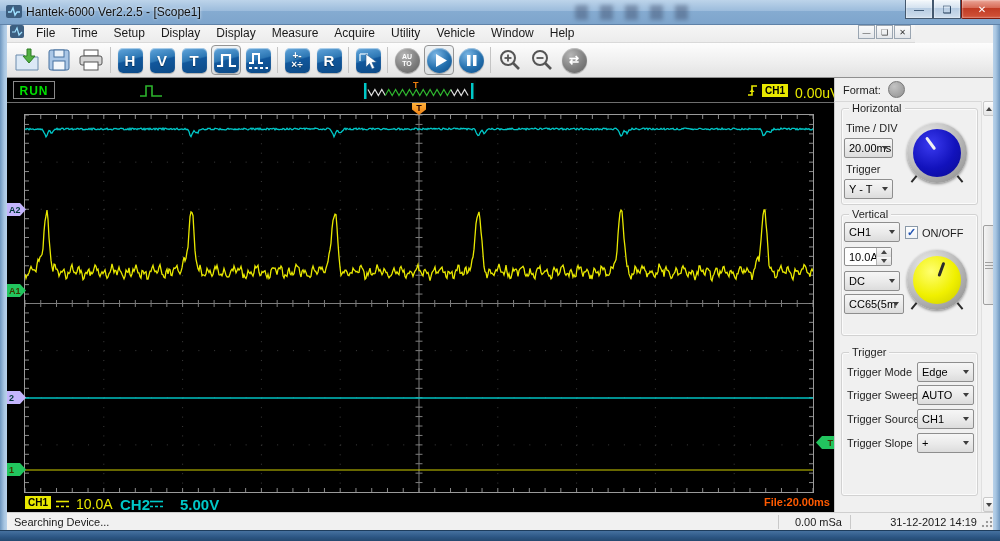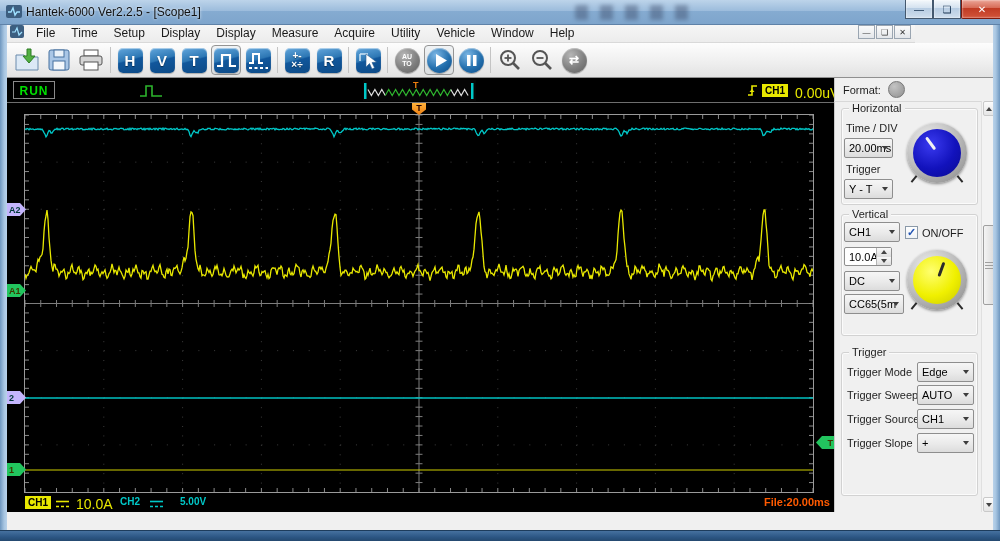--- a/index.html
+++ b/index.html
@@ -50,21 +50,21 @@
 
   
   .scope{left:7px;top:78px;width:827px;height:434px;background:#000}
   .runbox{left:13px;top:81px;width:42px;height:18px;border:1px solid #8a8a8a;
     color:#00e000;font-weight:bold;font-size:12px;letter-spacing:1px;
     display:flex;align-items:flex-end;justify-content:center}
   .scope-sep{left:7px;top:102px;width:827px;height:1px;background:#6e6e6e}
   .badge{background:#e8e800;color:#000;font-weight:bold;font-size:10px;
     padding:0 3px;height:13px;display:flex;align-items:center}
   .ytxt{color:#e8e800;font-weight:normal;font-size:14px}
-  .ctxt{color:#00c8c8;font-weight:bold;font-size:10px}
+  .ctxt{color:#00c8c8;font-weight:bold;font-size:15px}
   .plot-frame{left:24px;top:114px;width:790px;height:379px;border:1px solid #9a9a9a;background:#000}
 
   .tag{position:absolute;width:20px;height:13px;font:bold 9px "Liberation Sans",sans-serif;
     display:flex;align-items:center;padding-left:3px}
   .tag-r{clip-path:polygon(0 0,70% 0,100% 50%,70% 100%,0 100%)}
   .tag-l{clip-path:polygon(100% 0,30% 0,0 50%,30% 100%,100% 100%);justify-content:flex-end;padding:0 3px 0 0}
   .tag-cyan{background:#c4b5fd;color:#003939}
   .tag-yel{background:#22c55e;color:#3c3900}
   .tag-top{width:14px;height:12px;background:linear-gradient(#ffb23c,#ef7f10);color:#200;
     clip-path:polygon(0 0,100% 0,100% 55%,50% 100%,0 55%);justify-content:center;padding:0 0 3px 0}
@@ -721,17 +721,25 @@
     <div class="sthumb">
         <i></i>
         <i></i>
         <i></i>
       </div>
     <div class="sbtn" style="bottom:0">
         <i class="tri-dn"></i>
       </div>
   </div>
 
+  <div class="abs statusbar">
+    <span class="abs" style="left:7px;top:3px">Searching Device...</span>
+    <span class="ssep" style="left:771px"></span>
+    <span class="abs" style="left:780px;top:3px;width:55px;text-align:right">0.00 mSa</span>
+    <span class="ssep" style="left:843px"></span>
+    <span class="abs" style="left:855px;top:3px;width:115px;text-align:right">31-12-2012 14:19</span>
+    <div class="grip"></div>
+  </div>
 
   <div class="abs side-border" style="left:0"></div>
   <div class="abs side-border right" style="left:993px"></div>
   <div class="abs bottom-border"></div>
 </div>
 
 </body></html>

